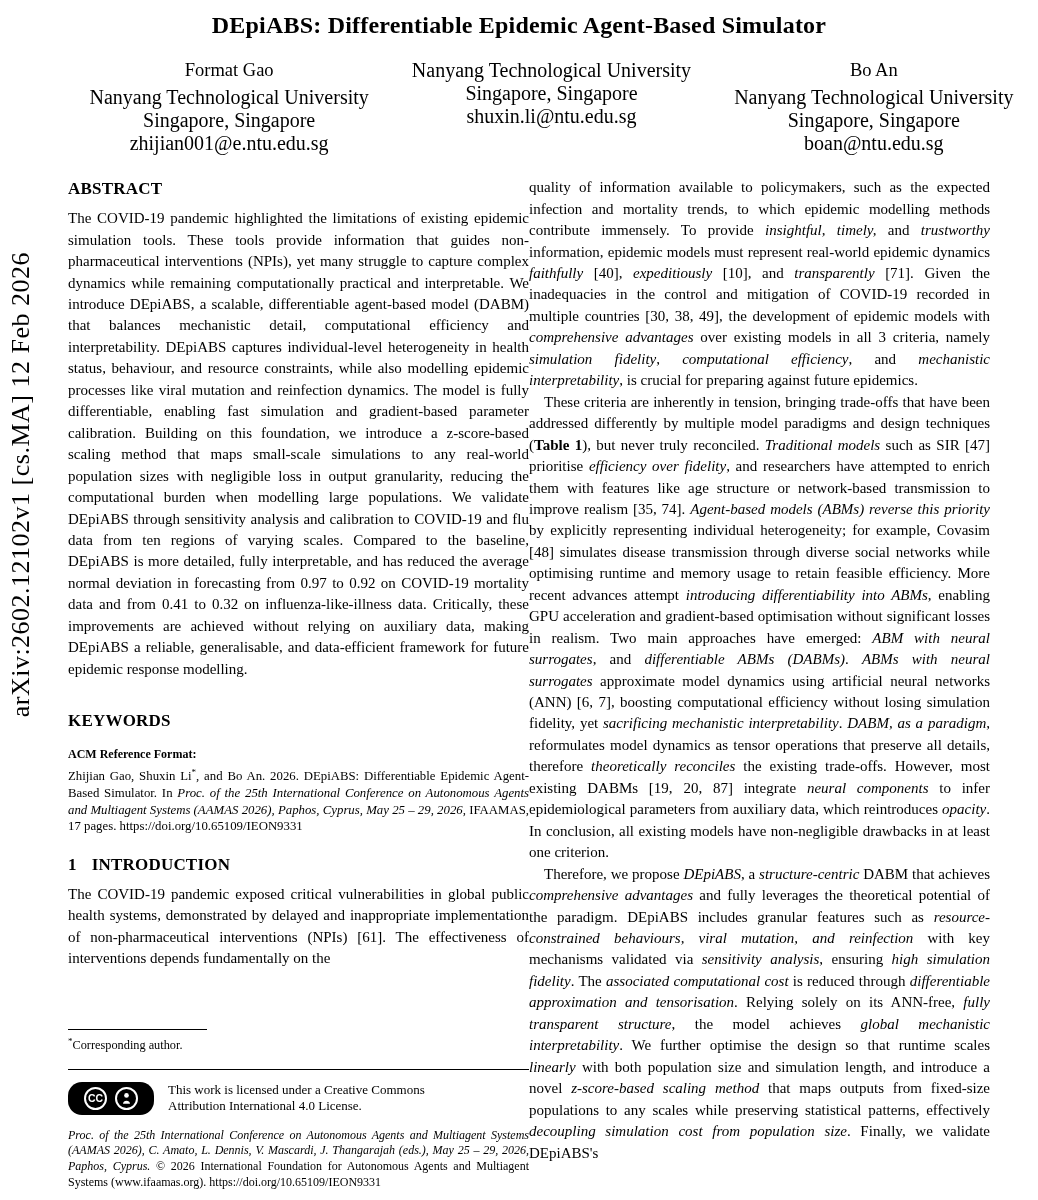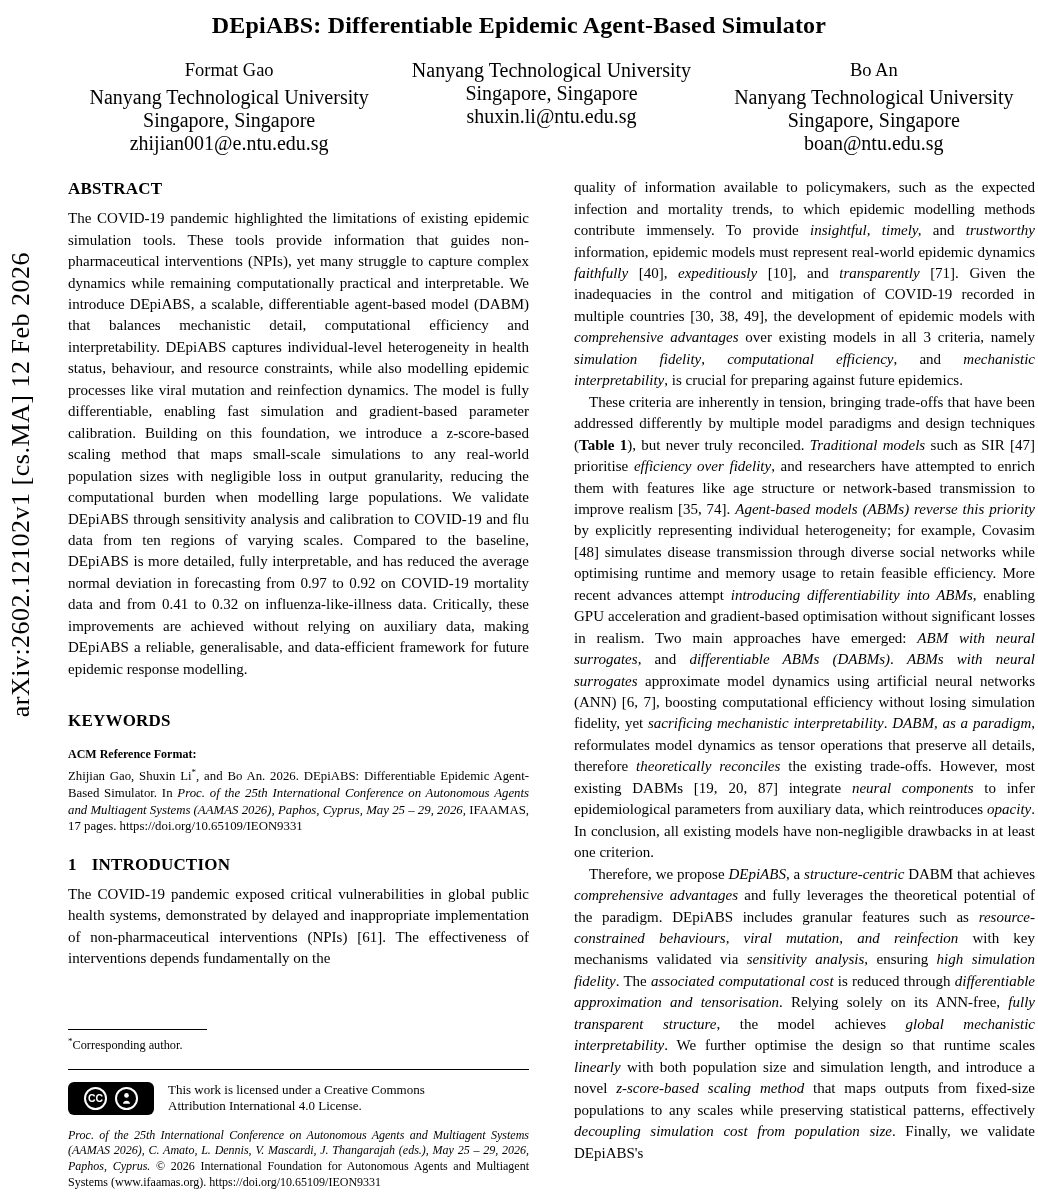--- a/index.html
+++ b/index.html
@@ -15,37 +15,37 @@
   }
   .paper-title{
     text-align:center;font-size:24px;font-weight:700;
     margin:12px 0 0;letter-spacing:0.2px;
   }
   .authors{display:flex;margin-left:68px;width:967px;margin-top:20px;}
   .author-col{flex:1;text-align:center;}
   .author-name{font-size:18.5px;margin-bottom:5px;}
   .author-name sup{font-size:11px;}
   .author-line{font-size:20px;line-height:23px;}
-  .columns{display:flex;margin-left:68px;width:967px;gap:45px;margin-top:22px;}
+  .columns{display:flex;margin-left:68px;width:967px;margin-top:22px;}
   .col{width:461px;position:relative;height:1013px;overflow:hidden;}
   h2{font-size:17px;margin:2px 0 9px;font-weight:700;letter-spacing:0.2px;}
   .sec-num{margin-right:15px;}
   p.body{font-size:15px;line-height:21.45px;text-align:justify;margin:0;hyphens:auto;}
   .indent{text-indent:15px;}
   .mt{margin-top:31px;}
   .small-head{font-size:12px;font-weight:700;margin:16px 0 2px;}
   .small-text{font-size:12.8px;line-height:16.6px;text-align:justify;margin:0;hyphens:auto;}
   .small-text sup{font-size:9px;}
   .footblock{position:absolute;left:0;right:0;bottom:0;}
   .fnrule{width:139px;border-top:1px solid #000;margin-bottom:6px;}
   .footnote{font-size:12.3px;margin:0 0 16px;}
   .footnote sup{font-size:9px;}
   .liqrule{border-top:1px solid #000;margin-bottom:12px;}
   .license-row{display:flex;align-items:center;gap:14px;margin-bottom:13px;}
-  .cc-badge{width:86px;height:33px;background:#000;border-radius:6px;
+  .cc-badge{width:86px;height:33px;background:#000;border-radius:14px;
     display:flex;align-items:center;justify-content:center;gap:8px;flex-shrink:0;}
   .cc-circle{width:23px;height:23px;border:2px solid #fff;border-radius:50%;color:#fff;
     display:flex;align-items:center;justify-content:center;font-size:10.5px;font-weight:700;
     font-family:"Liberation Sans", sans-serif;box-sizing:border-box;}
   .license-text{font-size:13px;line-height:16px;width:310px;}
   .conf{font-size:12px;line-height:15.6px;text-align:justify;margin:0;hyphens:auto;}
 </style>
 </head>
 <body>
 

